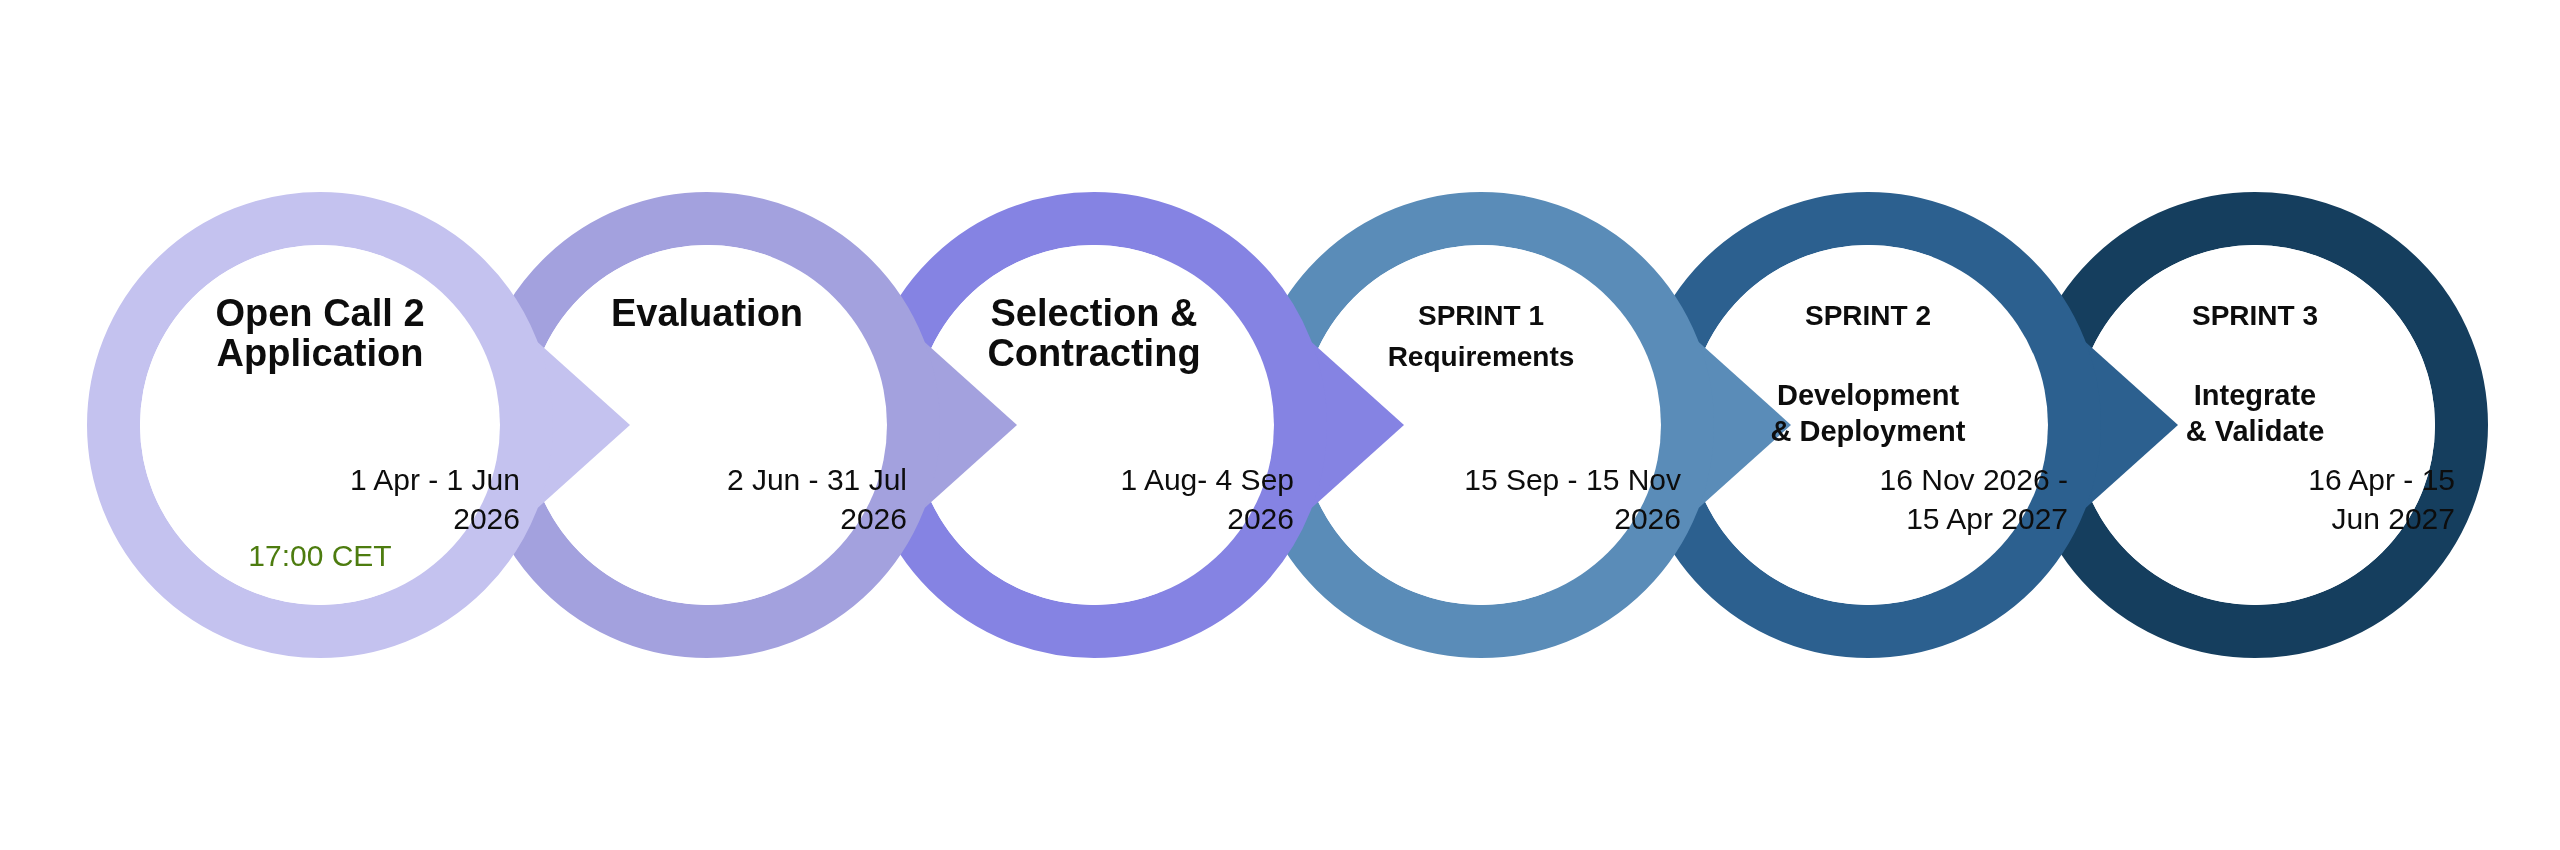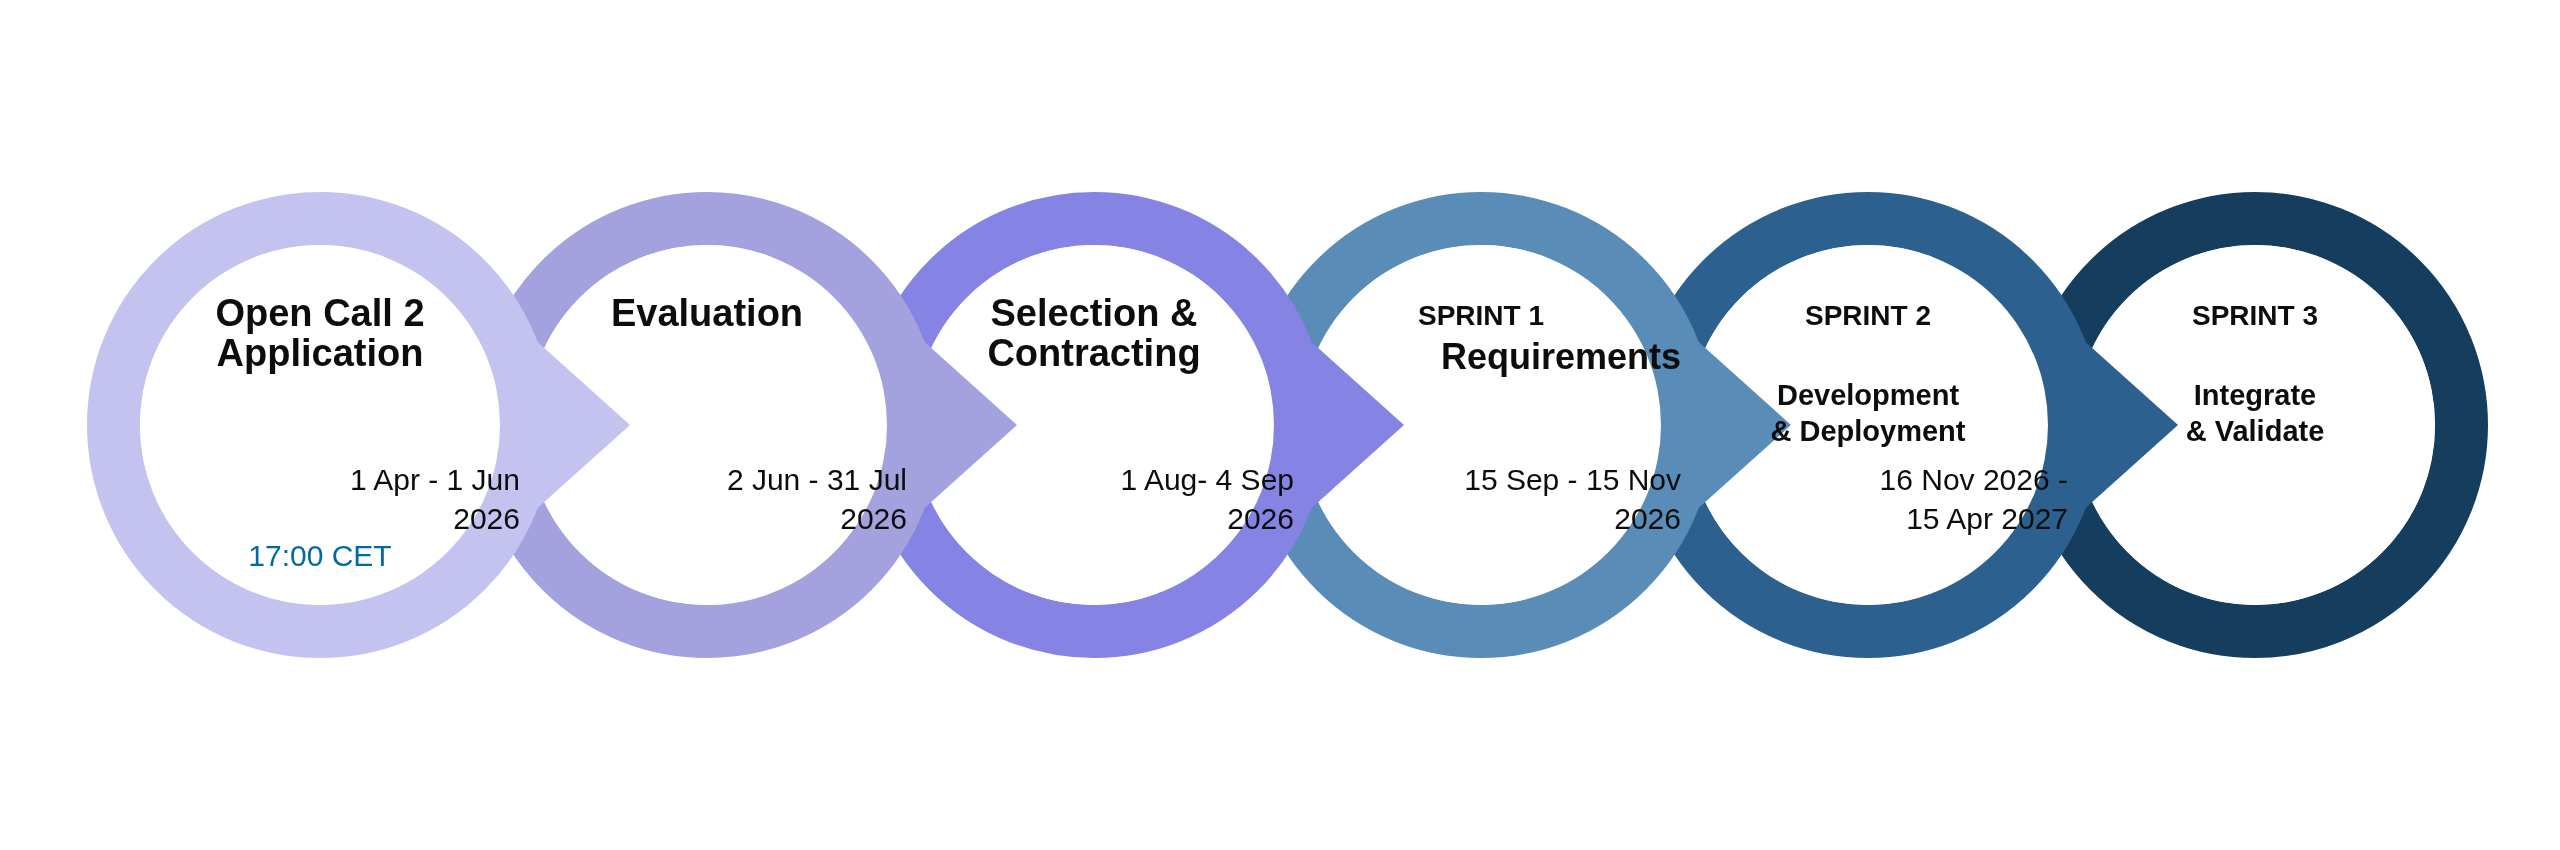--- a/index.html
+++ b/index.html
@@ -27,24 +27,23 @@
     line-height:40px;
     font-weight:700;
   }
   .title.big{
     top:296px;
     font-size:28px;
     line-height:40px;
   }
   .subtitle-lg{
     top:338px;
-    font-size:36px;
+    font-size:28px;
     line-height:38px;
     font-weight:700;
-    text-align:right;
   }
   .subtitle-sm{
     top:345px;
     font-size:29px;
     line-height:36px;
     font-weight:700;
     margin-top:32px;
   }
   .dates{
     top:460px;
@@ -101,21 +100,21 @@
       <circle class="ring" cx="320" cy="425" r="206.5" fill="none" stroke-width="53" stroke="#c4c2ef"></circle>
       <circle class="disc" cx="320" cy="425" r="180" fill="#ffffff"></circle>
     </g>
   </svg>
 
   <div class="stage-text" style="left:120px">
     <div class="title">Open Call 2
 Application</div>
     <div class="dates">1 Apr - 1 Jun
 2026</div>
-    <div class="deadline" style="color: #0369a1;">17:00 CET</div>
+    <div class="deadline" style="color: #4d7c0f;">17:00 CET</div>
   </div>
 
   <div class="stage-text" style="left:507px">
     <div class="title">Evaluation</div>
     <div class="dates">2 Jun - 31 Jul
 2026</div>
   </div>
 
   <div class="stage-text" style="left:894px">
     <div class="title">Selection &amp;
@@ -136,15 +135,17 @@
     <div class="subtitle-sm">Development
 &amp; Deployment</div>
     <div class="dates">16 Nov 2026 -
 15 Apr 2027</div>
   </div>
 
   <div class="stage-text" style="left:2055px">
     <div class="title big">SPRINT 3</div>
     <div class="subtitle-sm">Integrate
 &amp; Validate</div>
+    <div class="dates">16 Apr - 15
+Jun 2027</div>
   </div>
 
 </div>
 
 </body></html>

